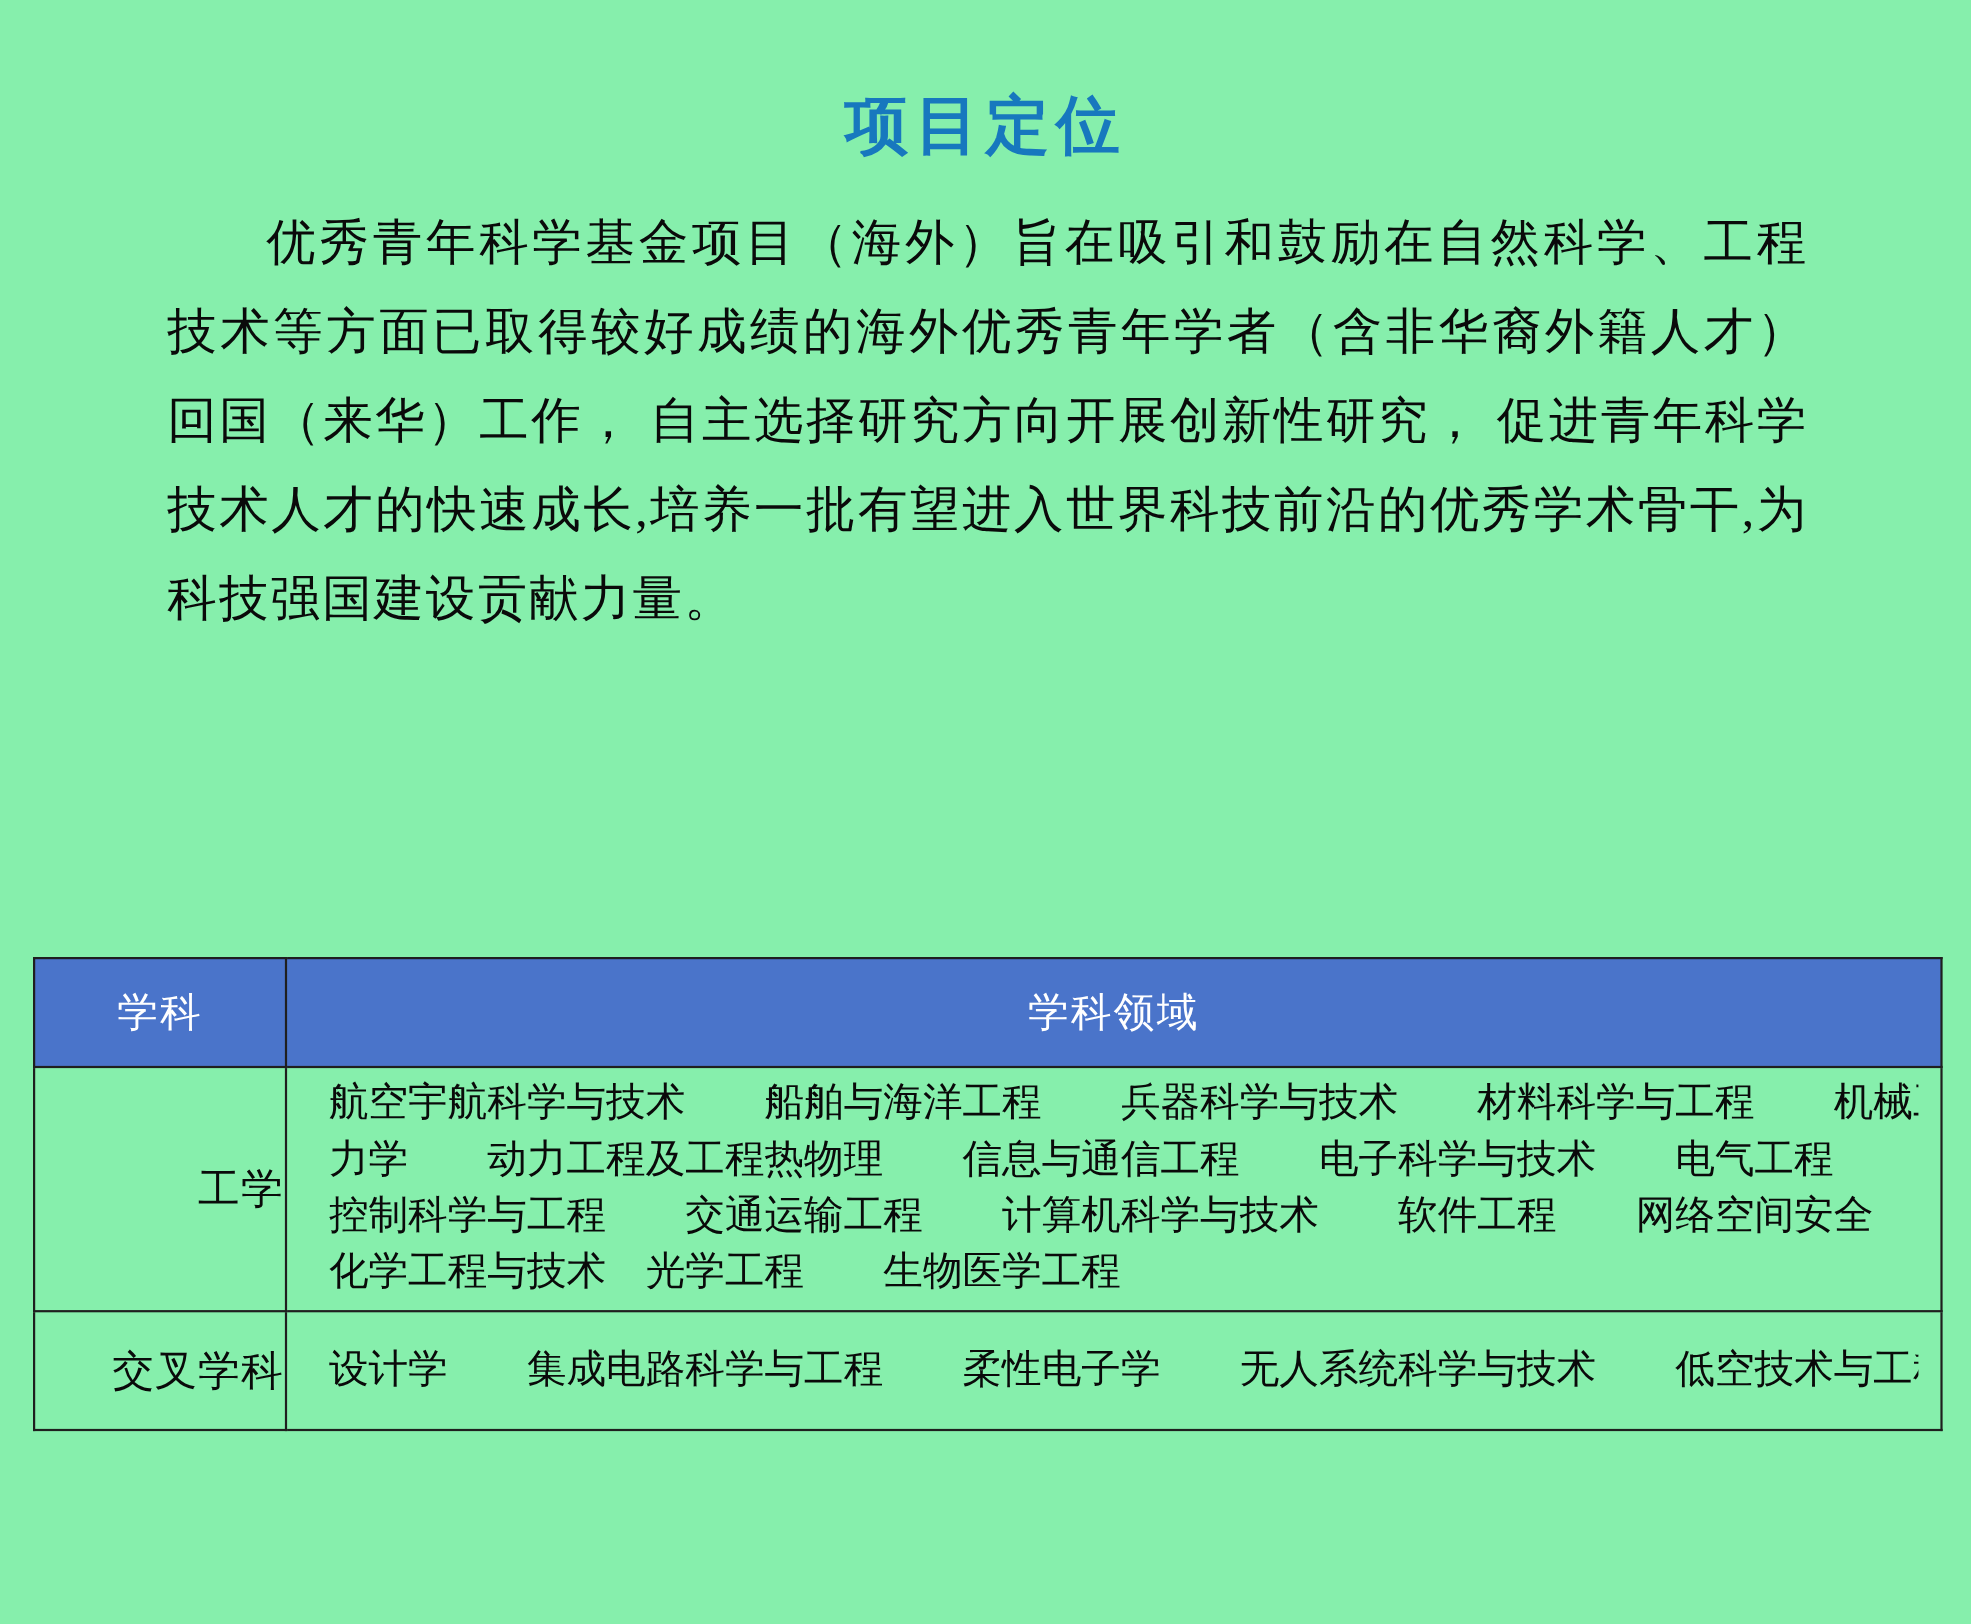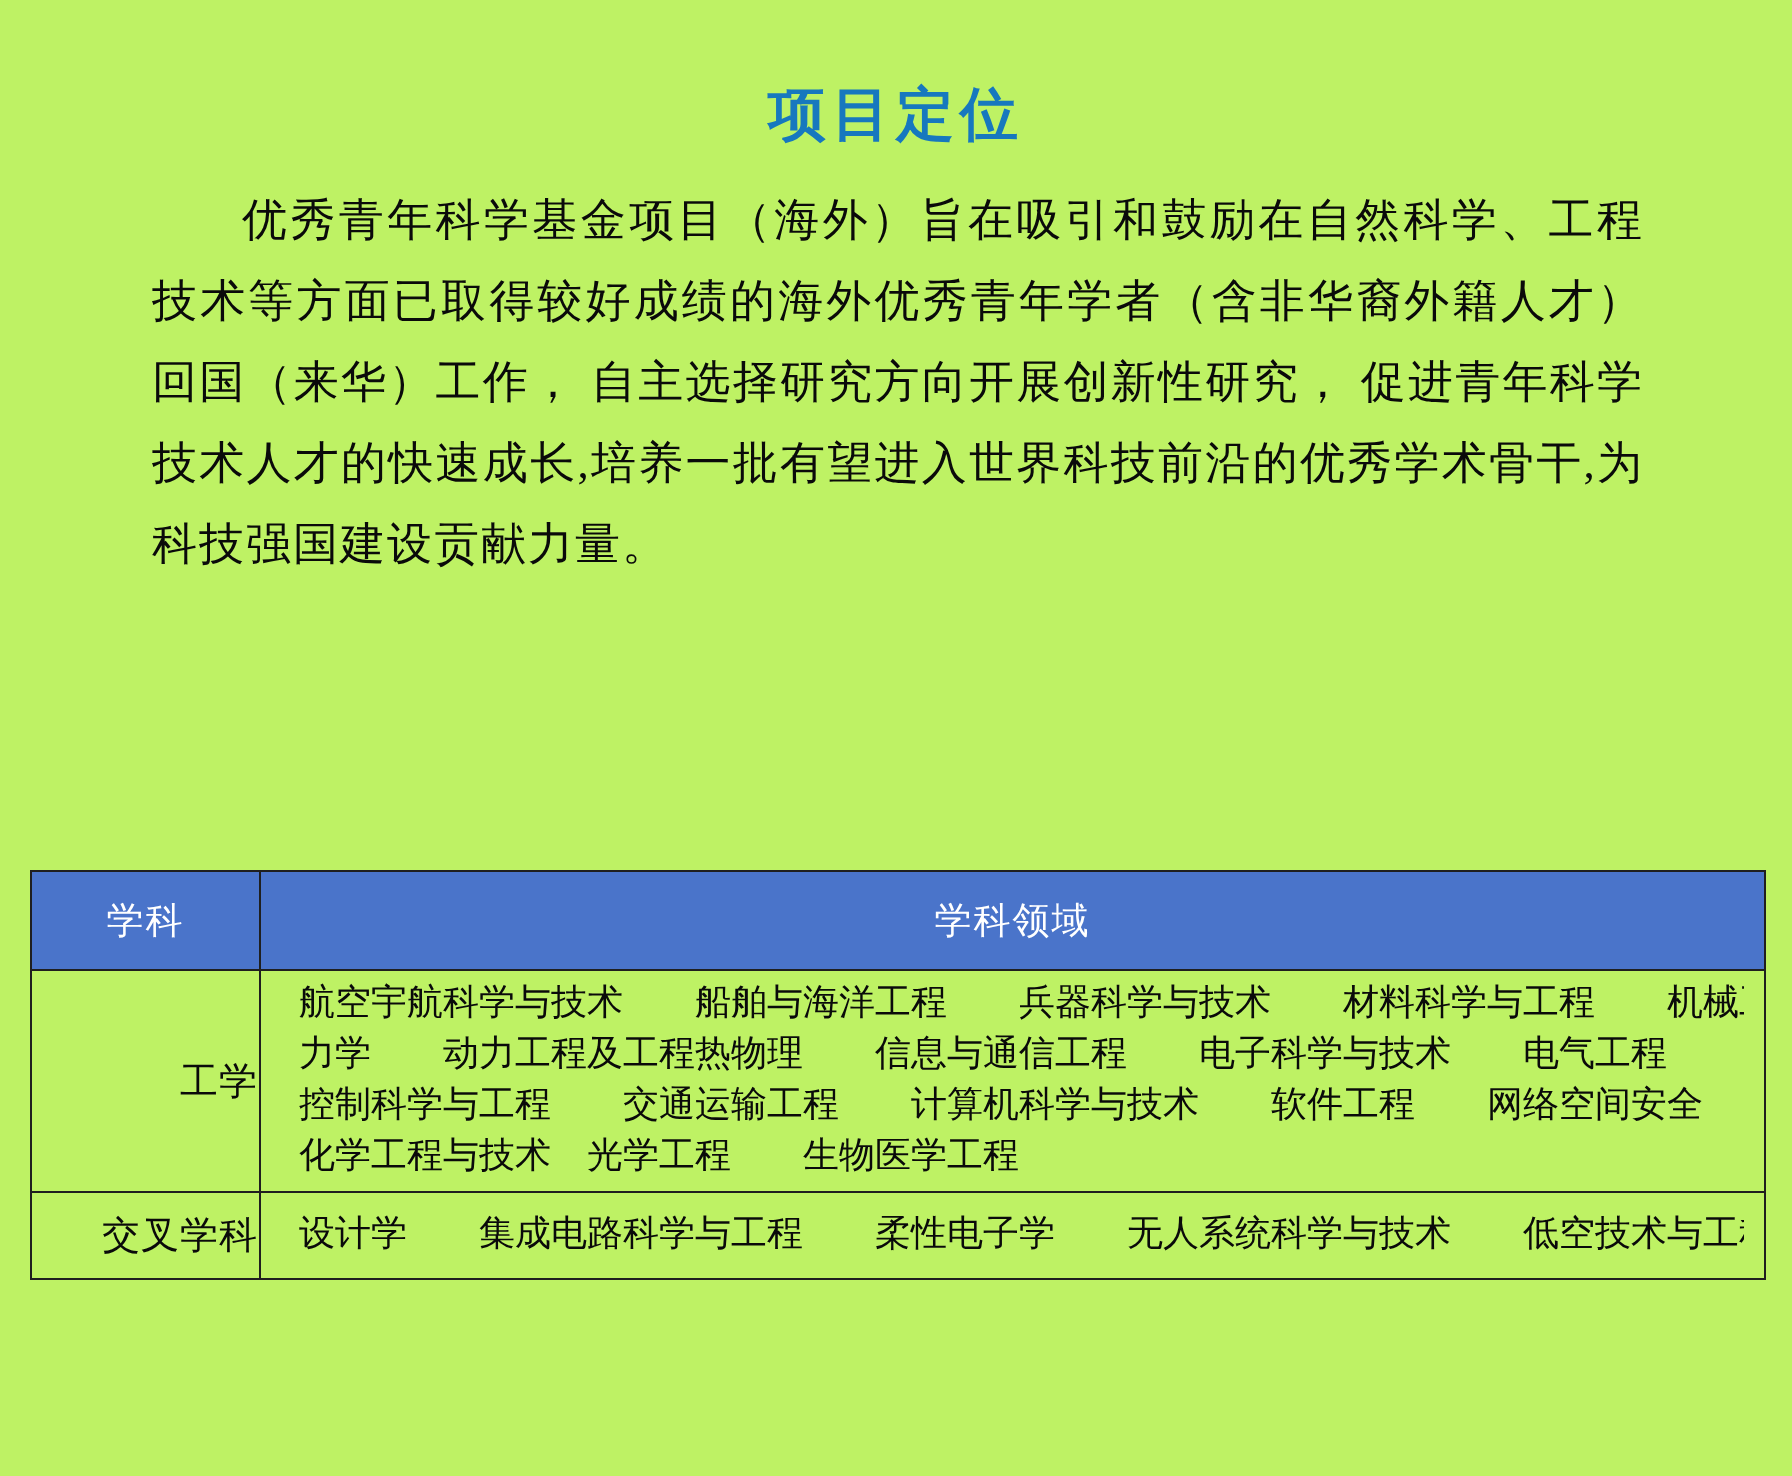--- a/index.html
+++ b/index.html
@@ -4,21 +4,21 @@
 <style>
   html, body {
     margin: 0;
     padding: 0;
     background: #ffffff;
   }
   .page {
     position: relative;
     width: 1792px;
     height: 1476px;
-    background: #bef264;
+    background: #86efac;
     overflow: hidden;
     font-family: "Liberation Serif", "DejaVu Serif", serif;
     color: #000000;
   }
   .section-title {
     margin: 0;
     text-align: center;
     color: #1778be;
     font-family: "Liberation Sans", "DejaVu Sans", sans-serif;
     font-weight: 700;
@@ -78,21 +78,21 @@
     letter-spacing: 1px;
     color: #0a0a0a;
   }
   .cell-disciplines {
     vertical-align: middle;
     padding: 8px 20px 8px 38px;
     color: #0a0a0a;
   }
   .row-engineering { height: 213px; }
   .row-science     { height: 85px; }
-  .row-inter       { height: 87px; }
+  .row-inter       { height: 108px; }
   .discipline-line {
     line-height: 51px;
     white-space: nowrap;
     overflow: hidden;
   }
 </style>
 </head>
 <body>
 
 <div class="page">

